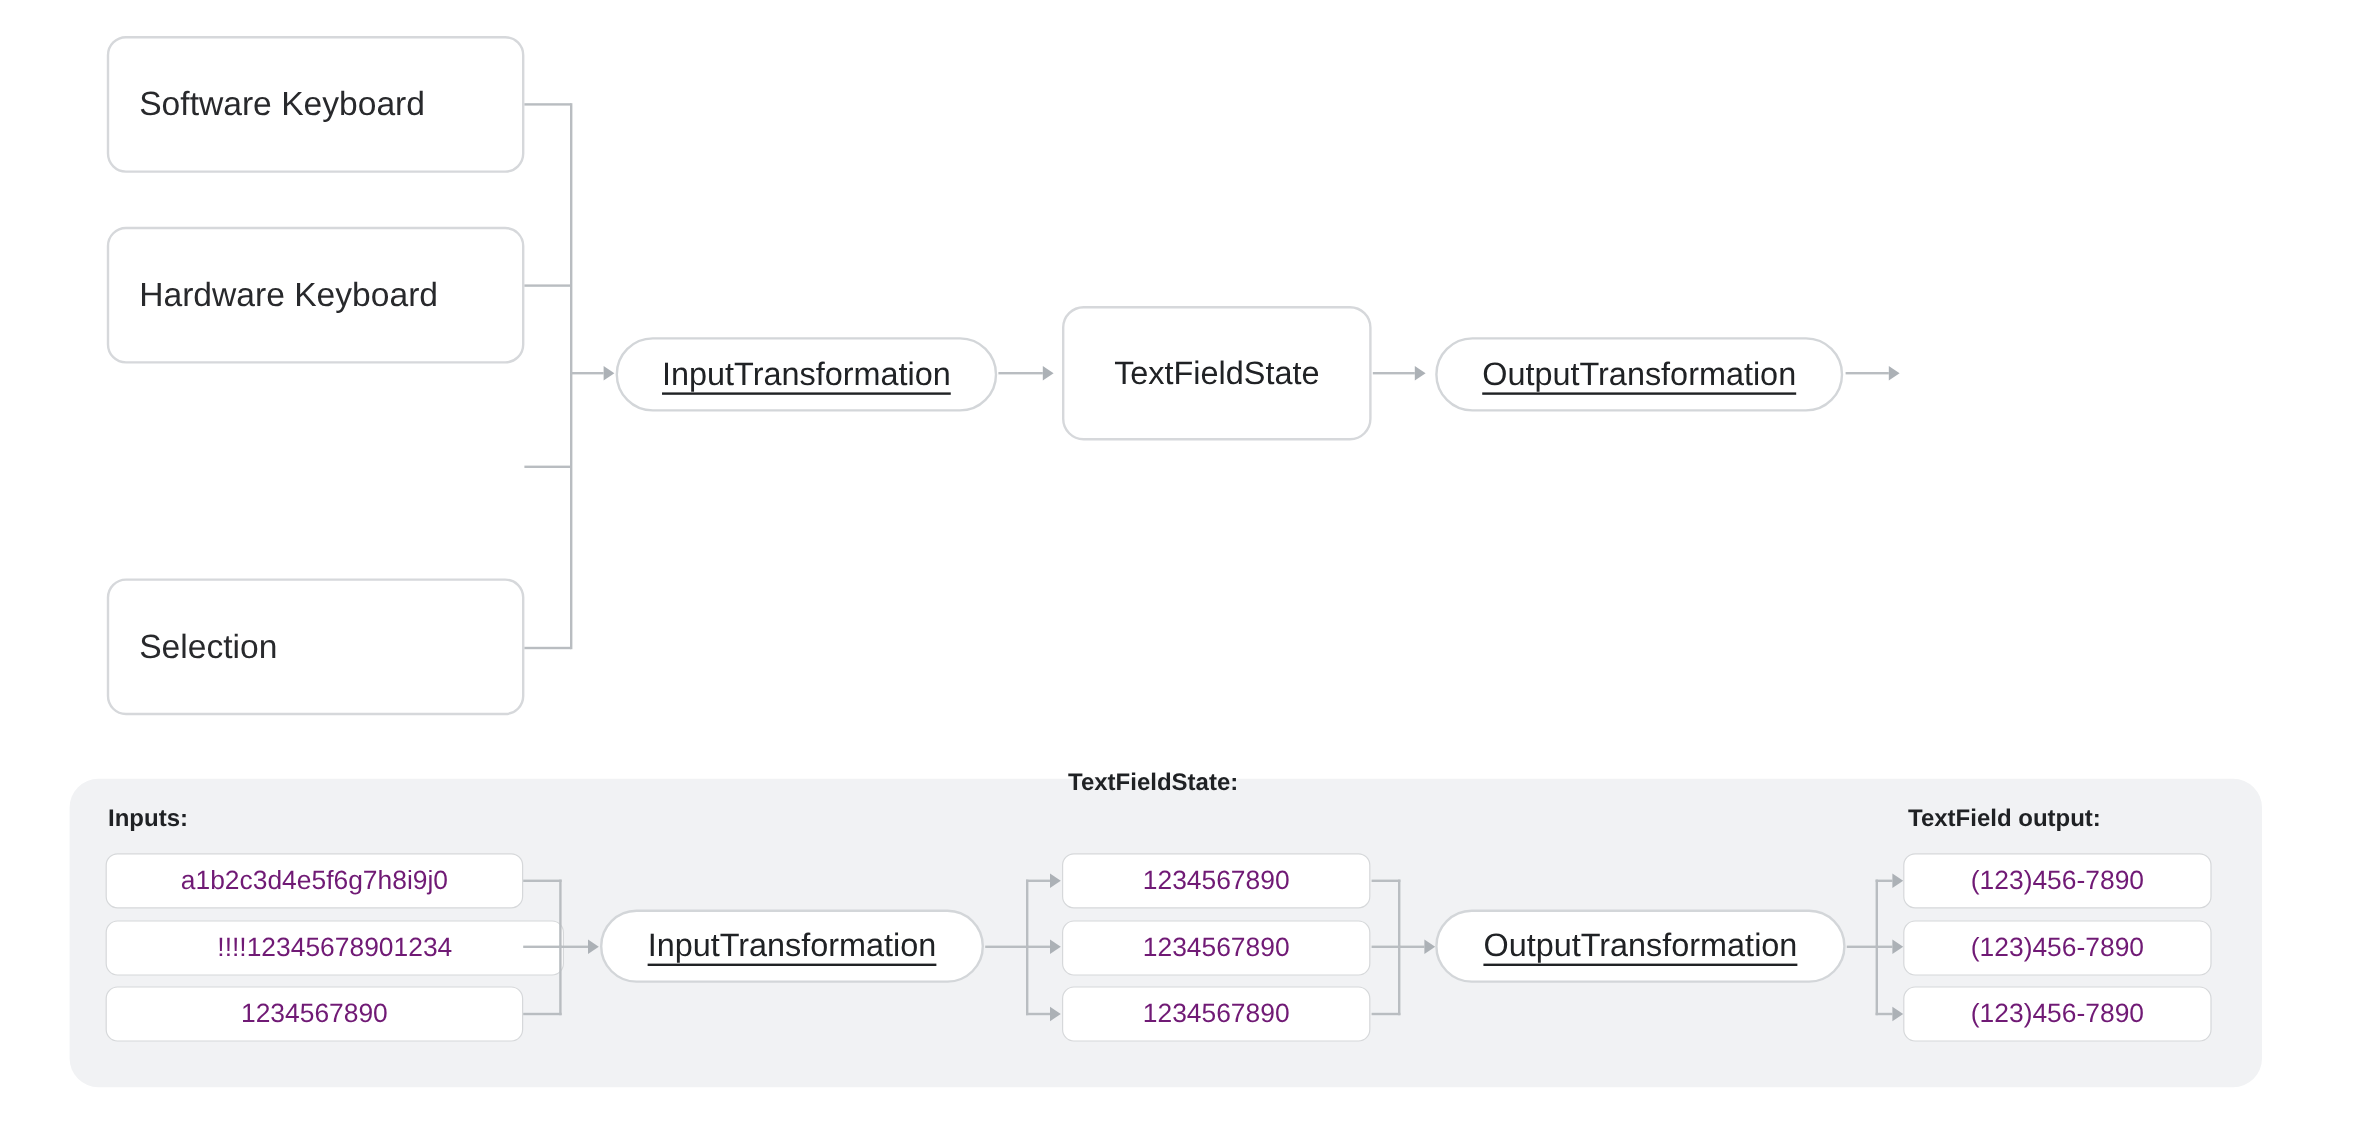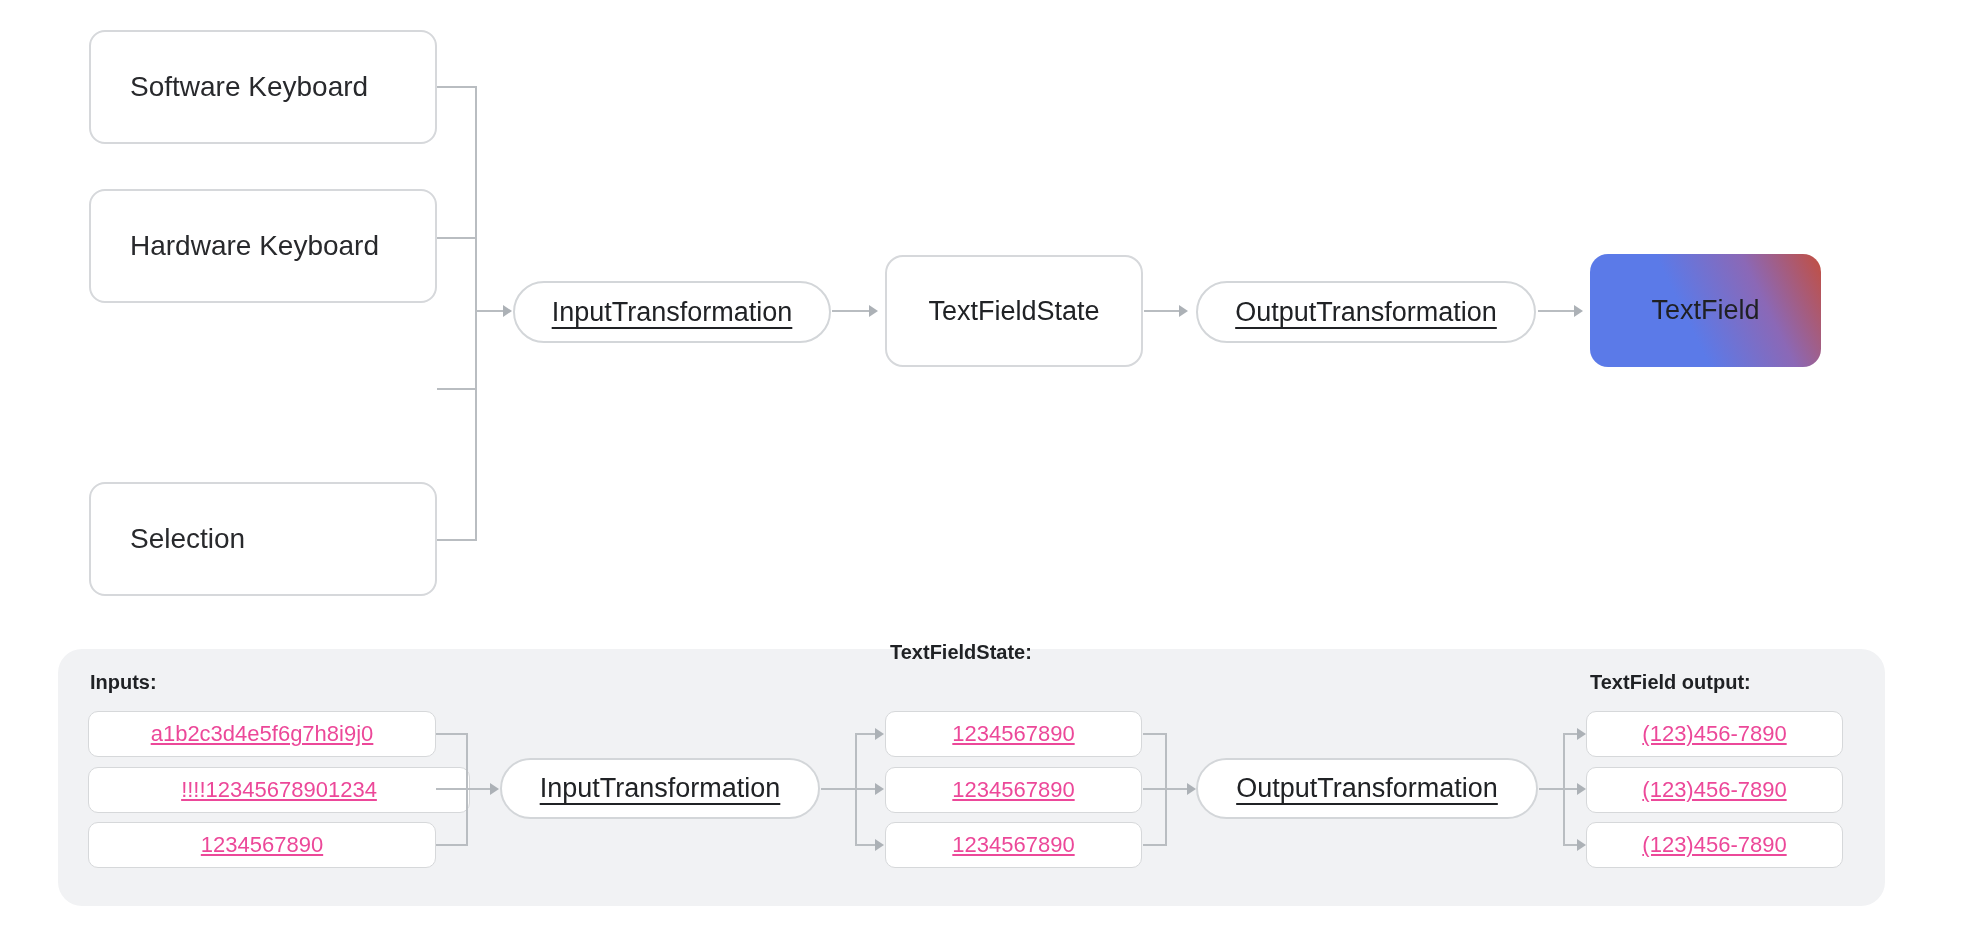--- a/index.html
+++ b/index.html
@@ -9,21 +9,21 @@
   
   .h-line{position:absolute;height:2px;background:#b9bdc1;}
   .v-line{position:absolute;width:2px;background:#b9bdc1;}
   .arrow-head{position:absolute;width:0;height:0;
     border-top:6px solid transparent;border-bottom:6px solid transparent;
     border-left:9px solid #acb1b6;}
 
   
   .src-box{position:absolute;left:89px;width:348px;height:114px;
     background:#fff;border:2px solid #d6d8db;border-radius:16px;
-    display:flex;align-items:center;padding-left:39px;box-sizing:border-box;
+    display:flex;align-items:center;padding-left:25px;box-sizing:border-box;
     font-size:28px;color:#28292c;}
   .pill{position:absolute;background:#fff;border:2px solid #d3d6d9;
     display:flex;align-items:center;justify-content:center;box-sizing:border-box;
     font-size:27px;color:#202225;}
   .pill-top{top:281px;height:62px;border-radius:31px;}
   .squiggle{text-decoration-line:underline;text-decoration-style:wavy;
     text-decoration-color:#e2897b;text-decoration-thickness:1px;
     text-underline-offset:6px;text-decoration-skip-ink:none;text-decoration:underline;}
   .state-box{position:absolute;left:885px;top:255px;width:258px;height:112px;
     background:#fff;border:2px solid #d6d8db;border-radius:18px;
@@ -34,21 +34,21 @@
     font-size:27px;color:#1f2023;
     background:linear-gradient(64deg,#5b7ae8 0%,#5b7ae8 42%,#8b68b6 72%,#c24f40 100%);}
 
   
   .panel{position:absolute;left:58px;top:649px;width:1827px;height:257px;
     background:#f1f2f4;border-radius:24px;}
   .panel-label{position:absolute;font-size:20px;font-weight:700;color:#1f2124;}
   .val-box{position:absolute;height:46px;background:#fff;
     border:1.5px solid #d6d8da;border-radius:10px;box-sizing:border-box;
     display:flex;align-items:center;justify-content:center;
-    font-size:22px;color:#ec4899;text-decoration:underline;}
+    font-size:22px;color:#701a75;}
   .pill-bottom{height:61px;border-radius:31px;top:758px;}
 </style>
 </head>
 <body>
 
 <div id="stage">
 
   <div class="src-box" style="top:30px">
       <span>Software Keyboard</span>
     </div>
@@ -82,23 +82,20 @@
   <div class="h-line" style="left:1144px;top:310px;width:35px"></div>
   <div class="arrow-head" style="left:1179px;top:305px"></div>
 
   <div class="pill pill-top" style="left:1196px;width:340px">
     <span class="squiggle">OutputTransformation</span>
   </div>
 
   <div class="h-line" style="left:1538px;top:310px;width:36px"></div>
   <div class="arrow-head" style="left:1574px;top:305px"></div>
 
-  <div class="gradient-box">
-    <span>TextField</span>
-  </div>
 
   <div class="panel"></div>
 
   <div class="panel-label" style="left:90px;top:671px">Inputs:</div>
   <div class="panel-label" style="left:890px;top:641px">TextFieldState:</div>
   <div class="panel-label" style="left:1590px;top:671px">TextField output:</div>
 
   <div class="val-box" style="left:88px;top:711px;width:348px">
       <span>a1b2c3d4e5f6g7h8i9j0</span>
     </div>

